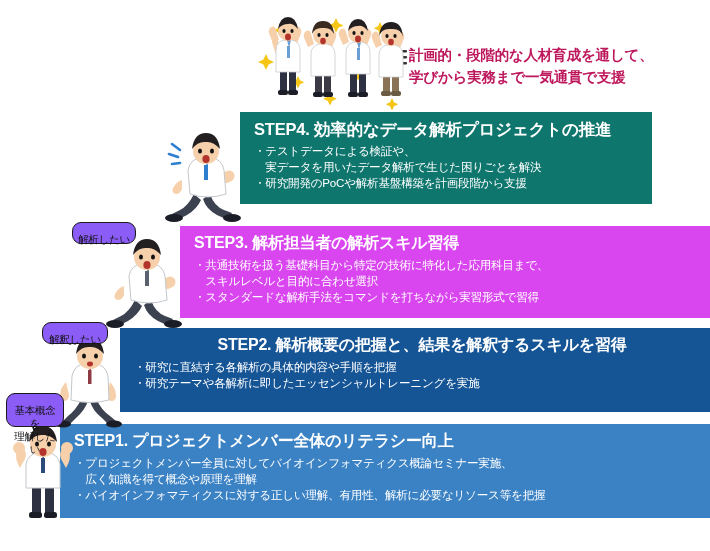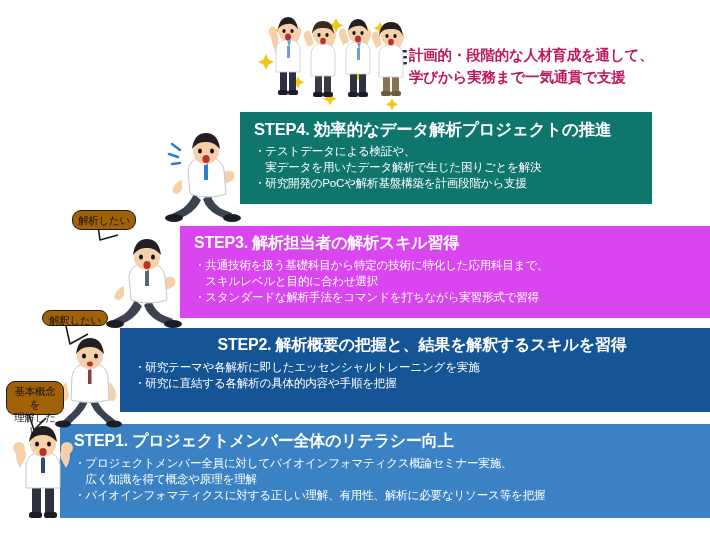--- a/index.html
+++ b/index.html
@@ -63,31 +63,32 @@
 
   #band-step4 .band-title { font-size: 16.5px; }
   #band-step3 .band-title { font-size: 16px; }
   #band-step2 .band-title { font-size: 16px; text-align: center; }
   #band-step1 .band-title { font-size: 16px; }
 
   
   .bubble {
     position: absolute;
     box-sizing: border-box;
-    background: #a16207;
+    background: #8b5cf6;
     border: 1.6px solid #1a1a1a;
     border-radius: 9px;
     color: #111111;
     font-size: 10.5px;
     line-height: 1.25;
     letter-spacing: -0.3px;
     text-align: center;
-    padding: 3px 5px;
+    padding: 10px 5px;
     white-space: pre-line;
     z-index: 6;
+    margin-top: 12px;
   }
   .bubble-tail {
     position: absolute;
     z-index: 5;
   }
   .bubble-tail svg { display: block; overflow: visible; }
 
   #bubble-1 { left: 72px;  top: 210px; width: 64px;  height: 20px; }
   #bubble-2 { left: 42px;  top: 310px; width: 66px;  height: 16px; }
   #bubble-3 { left:  6px;  top: 381px; width: 58px;  height: 34px; }
@@ -291,22 +292,22 @@
       <path d="M24 16 q2 -16 14 -16 q12 0 14 16 q-7 -8 -14 -7 q-8 -1 -14 7z" fill="#231f20"></path>
       <ellipse cx="32" cy="18" rx="2" ry="2.6" fill="#111"></ellipse>
       <ellipse cx="44" cy="18" rx="2" ry="2.6" fill="#111"></ellipse>
       <ellipse cx="38" cy="26" rx="3" ry="2.4" fill="#b3342c"></ellipse>
     </svg>
   </div>
 
   <div class="band" id="band-step2">
     <div class="band-title">STEP2. 解析概要の把握と、結果を解釈するスキルを習得</div>
     <div class="band-bullets">
+      <div class="bullet">・研究に直結する各解析の具体的内容や手順を把握</div>
       <div class="bullet">・研究テーマや各解析に即したエッセンシャルトレーニングを実施</div>
-      <div class="bullet">・研究に直結する各解析の具体的内容や手順を把握</div>
     </div>
   </div>
 
   <div class="bubble-tail" style="left:26px; top:412px; width:44px; height:26px;">
     <svg viewBox="0 0 44 26" width="44" height="26">
         <path d="M2 0 L8 18 L20 6" fill="#ffffff" stroke="#1a1a1a" stroke-width="1.6" stroke-linejoin="round"></path>
       </svg>
   </div>
   <div class="bubble" id="bubble-3">基本概念を
 理解したい</div>

